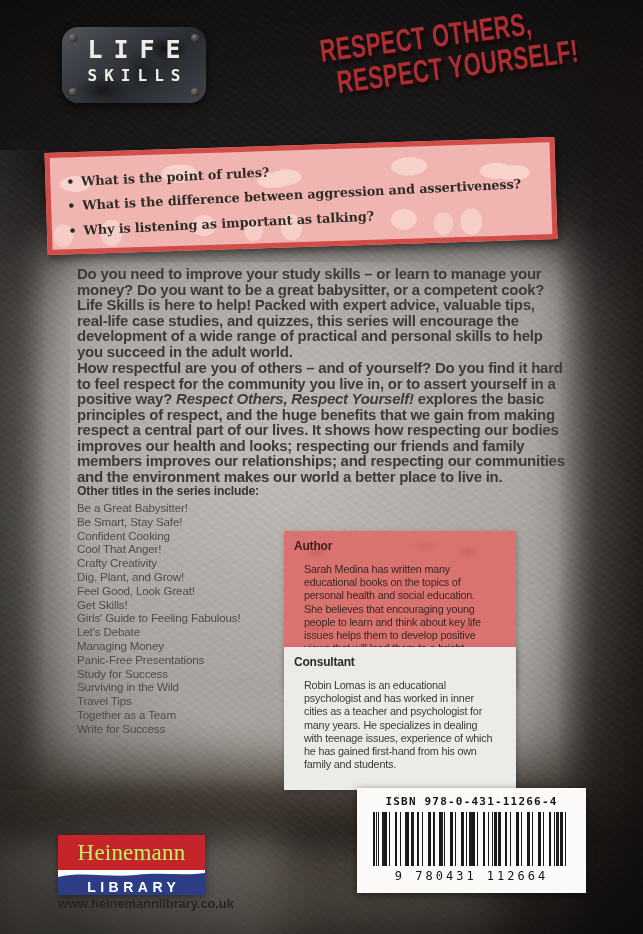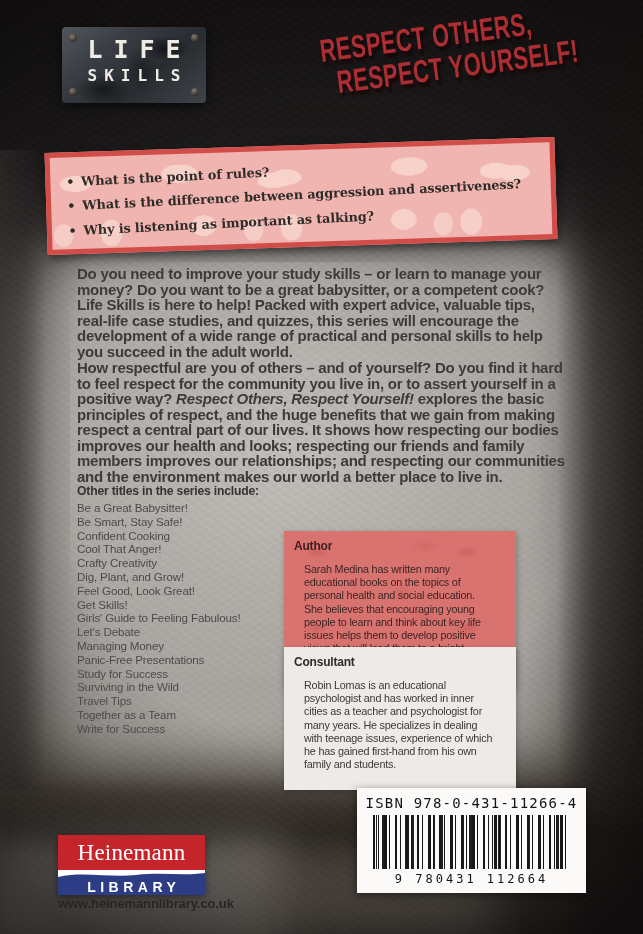--- a/index.html
+++ b/index.html
@@ -31,21 +31,21 @@
   .bg-noise{left:0;top:0;width:100%;height:100%;opacity:.5;
     background:
       repeating-linear-gradient(37deg, rgba(255,255,255,.018) 0 3px, rgba(0,0,0,.03) 3px 7px),
       repeating-linear-gradient(-29deg, rgba(0,0,0,.028) 0 2px, rgba(255,255,255,.012) 2px 6px);}
   .vignette{left:0;top:0;width:100%;height:100%;
     background:
       radial-gradient(ellipse 75% 62% at 50% 46%, rgba(0,0,0,0) 55%, rgba(8,6,6,.28) 84%, rgba(5,4,4,.5) 100%),
       linear-gradient(0deg, rgba(0,0,0,.28) 0%, rgba(0,0,0,0) 14%);}
   
   .plate{position:absolute;left:62px;top:27px;width:144px;height:76px;z-index:5;
-    border-radius:4px; box-shadow:0 3px 10px rgba(0,0,0,.65);
+    border-radius:16px; box-shadow:0 3px 10px rgba(0,0,0,.65);
     background-image:
       radial-gradient(ellipse 34px 18px at 72% 28%, rgba(0,0,0,.55), transparent 70%),
       radial-gradient(ellipse 40px 22px at 28% 82%, rgba(0,0,0,.5), transparent 70%),
       radial-gradient(ellipse 24px 30px at 55% 55%, rgba(8,10,14,.35), transparent 70%),
       linear-gradient(140deg,#51565c 0%,#3a3e44 30%,#282b30 62%,#41454b 100%);
     color:#efece6; text-align:center;
     font-family:"DejaVu Sans Mono", monospace; font-weight:700;}
   .plate .l1{margin-top:9px;font-size:25px;letter-spacing:11px;text-indent:11px;line-height:28px;}
   .plate .l2{font-size:16px;letter-spacing:7px;text-indent:7px;line-height:20px;margin-top:2px;}
   .rivet{position:absolute;width:8px;height:8px;border-radius:50%;
@@ -98,30 +98,30 @@
     background-size:150px 76px, 170px 88px, 160px 70px;}
   .author-box h4{color:#3f1f1d;}
   .author-box p{color:#3c2523;}
   .consultant-box{top:647px;background:#edebe7;box-shadow:1px 2px 6px rgba(0,0,0,.25);}
   .consultant-box h4{color:#2e2c2a;}
   .consultant-box p{color:#3b3936;}
   
   .barcode{position:absolute;left:357px;top:788px;width:229px;height:105px;z-index:3;
     background:#fbfaf8;box-shadow:0 2px 8px rgba(0,0,0,.5);text-align:center;
     font-family:"DejaVu Sans Mono", monospace;color:#141414;}
-  .barcode .isbn{font-size:14px;font-weight:400;letter-spacing:1.2px;margin-top:7px;}
+  .barcode .isbn{font-size:11px;font-weight:700;letter-spacing:1.2px;margin-top:7px;}
   .barcode .bars{width:198px;height:54px;margin:4px auto 0 auto;background-color:#fbfaf8;
     background-image:
       repeating-linear-gradient(90deg,#181818 0 2px,transparent 2px 5px,#181818 5px 6px,transparent 6px 11px,#181818 11px 14px,transparent 14px 16px,#181818 16px 17px,transparent 17px 22px),
       repeating-linear-gradient(90deg,transparent 0 3px,rgba(20,20,20,.95) 3px 4px,transparent 4px 9px,rgba(20,20,20,.95) 9px 12px,transparent 12px 29px);}
   .barcode .digits{font-size:12px;letter-spacing:3px;margin-top:3px;}
   
   .pub-logo{position:absolute;left:58px;top:835px;width:147px;z-index:3;box-shadow:0 2px 8px rgba(0,0,0,.45);}
   .pub-red{height:35px;background:#c5242b;display:flex;align-items:center;justify-content:center;
-    font-family:"Liberation Serif", serif;font-size:23px;color:#ffffff;letter-spacing:.2px;}
+    font-family:"Liberation Serif", serif;font-size:23px;color:#bef264;letter-spacing:.2px;}
   .pub-wave{display:block;}
   .pub-blue{height:16px;background:#2c3c85;display:flex;align-items:center;justify-content:center;
     font-size:14px;font-weight:700;color:#ffffff;letter-spacing:4.5px;text-indent:4.5px;}
   .website{position:absolute;left:58px;top:896px;z-index:3;font-size:13px;font-weight:700;
     color:#272524;letter-spacing:-.1px;}
 </style>
 </head>
 <body>
 
 <div class="cover">

